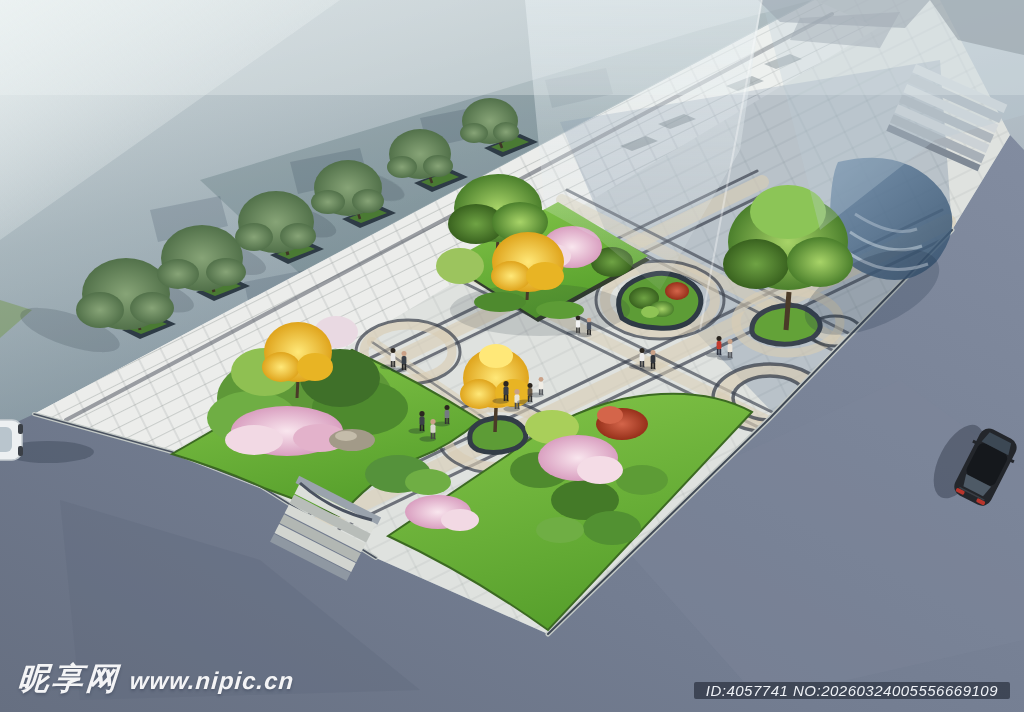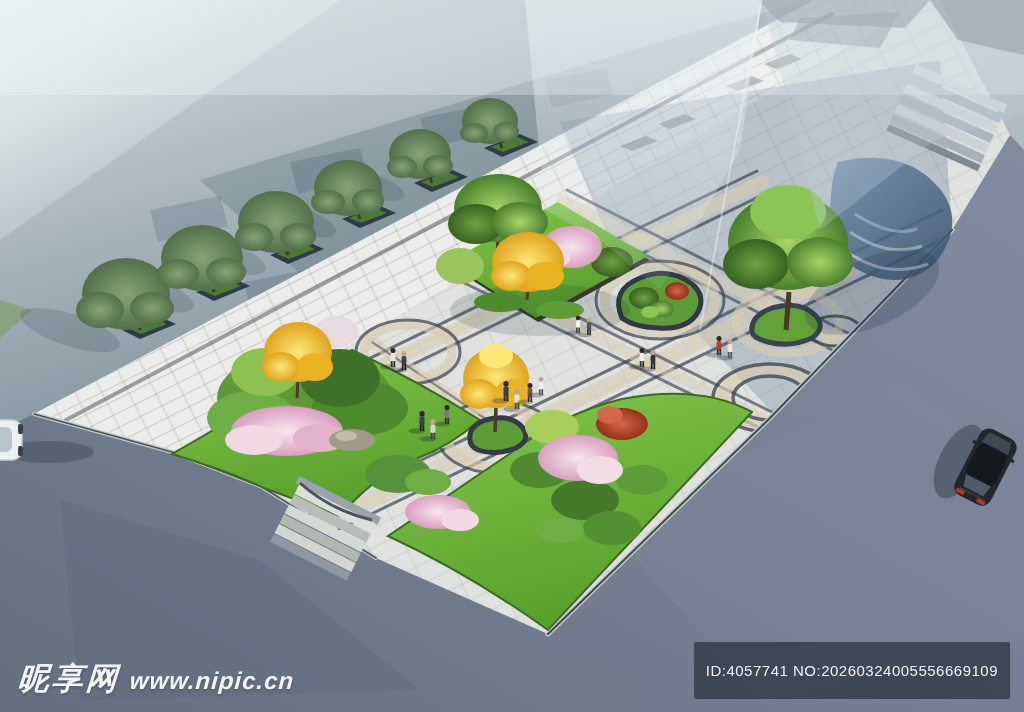--- a/index.html
+++ b/index.html
@@ -6,21 +6,21 @@
   .stage{position:relative;width:1024px;height:712px;overflow:hidden;
          font-family:"Liberation Sans","DejaVu Sans",sans-serif;
          background:linear-gradient(165deg,#d2dadd 0%,#bcc7cd 28%,#9fabb7 58%,#8c98a9 100%);}
   .stage svg{position:absolute;left:0;top:0;}
   .wm-left{position:absolute;left:18px;bottom:12px;display:flex;align-items:baseline;gap:10px;
            color:#ffffff;opacity:.93;text-shadow:0 2px 3px rgba(50,60,80,.45);
            font-style:italic;font-weight:bold;transform:skewX(-4deg);}
   .wm-left .cn{font-size:31px;letter-spacing:3px;}
   .wm-left .url{font-size:24px;letter-spacing:1px;}
   .wm-right{position:absolute;right:14px;bottom:13px;background:rgba(42,48,62,.72);
-            color:#eef1f6;font-size:15px;padding:20px 12px;border-radius:2px;letter-spacing:.5px;}
+            color:#eef1f6;font-size:15px;padding:0 12px;border-radius:2px;letter-spacing:.5px;font-style:italic;}
 </style>
 </head>
 <body>
 
 <div class="stage">
 <svg width="1024" height="712" viewBox="0 0 1024 712">
 <defs>
   <linearGradient id="veilG" x1="0" y1="0" x2="0.55" y2="1">
     <stop offset="0" stop-color="#c8d4d8" stop-opacity="0.15"></stop>
     <stop offset="0.45" stop-color="#82969e" stop-opacity="0.38"></stop>

